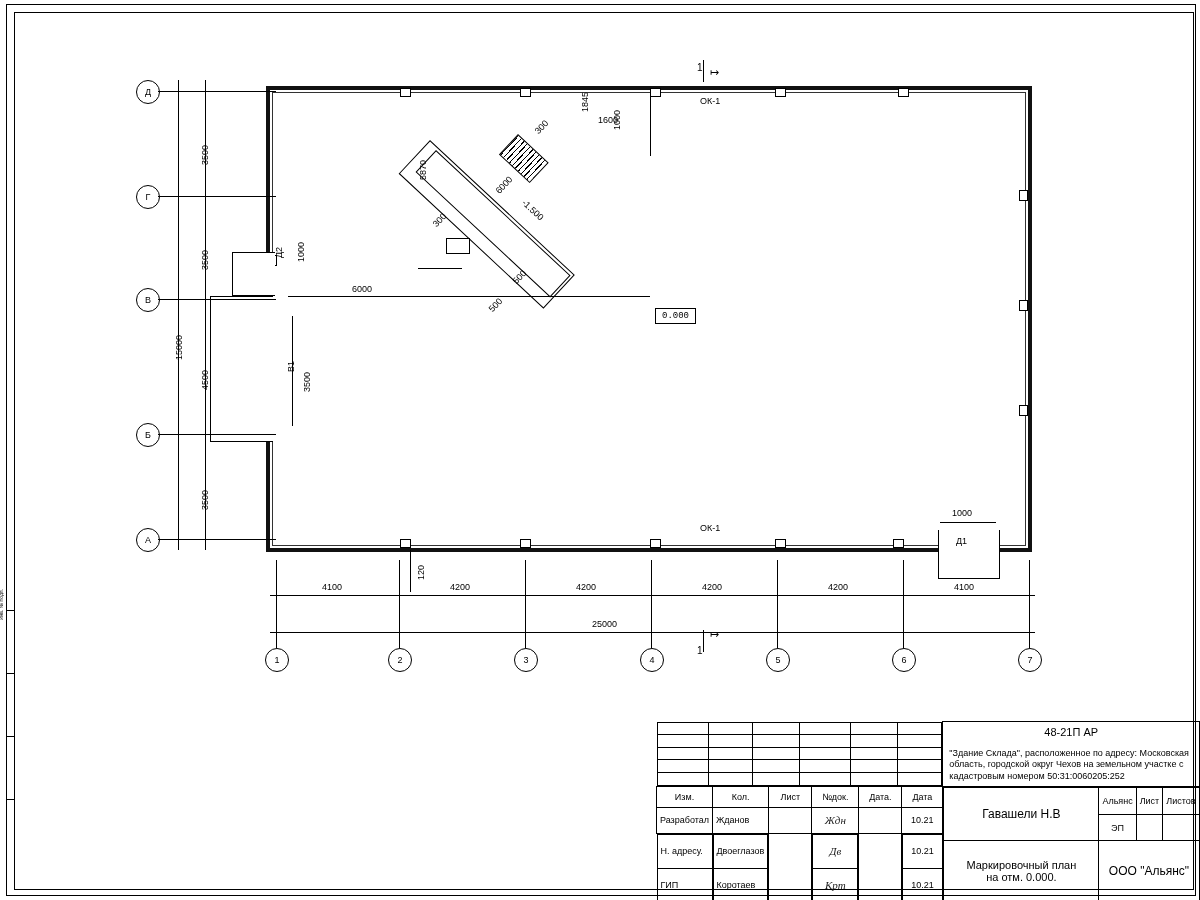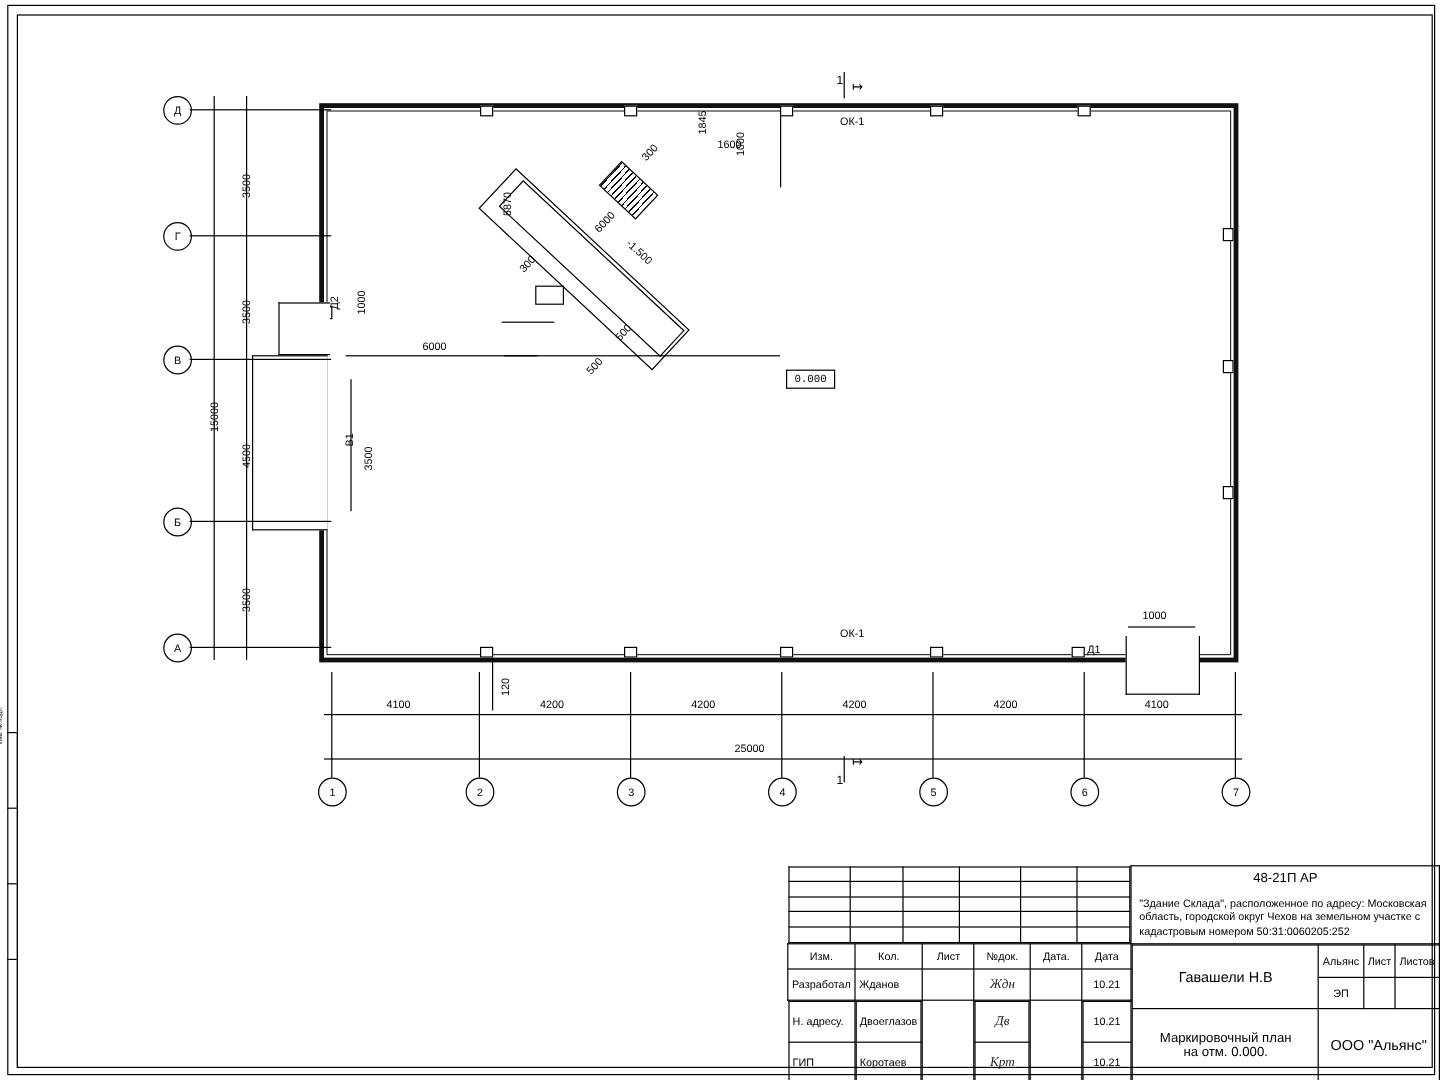--- a/index.html
+++ b/index.html
@@ -166,21 +166,21 @@
     <div class="door-box" style="left:232px;top:252px;width:42px;height:42px;border-right:none;"></div>
     <div class="lbl" style="left:274px;top:258px;transform:rotate(-90deg);transform-origin:left top;">Д2</div>
     <div class="dim-txt" style="left:296px;top:262px;transform:rotate(-90deg);transform-origin:left top;">1000</div>
 
     <div class="door-box" style="left:210px;top:296px;width:62px;height:144px;border-right:none;"></div>
     <div class="lbl" style="left:286px;top:372px;transform:rotate(-90deg);transform-origin:left top;">В1</div>
     <div class="dim-v" style="left:292px;top:316px;height:110px;"></div>
     <div class="dim-txt" style="left:302px;top:392px;transform:rotate(-90deg);transform-origin:left top;">3500</div>
 
     <div class="door-box" style="left:938px;top:530px;width:60px;height:48px;border-top:none;"></div>
-    <div class="lbl" style="left:906px;top:536px;">Д1</div>
+    <div class="lbl" style="left:956px;top:536px;">Д1</div>
     <div class="dim-line" style="left:940px;top:522px;width:56px;"></div>
     <div class="dim-txt" style="left:952px;top:508px;">1000</div>
 
     <div class="dim-txt" style="left:416px;top:580px;transform:rotate(-90deg);transform-origin:left top;">120</div>
     <div class="dim-v" style="left:410px;top:550px;height:42px;"></div>
 
     <div class="axis-c" style="left:136px;top:80px;">Д</div>
     <div class="axis-c" style="left:136px;top:185px;">Г</div>
     <div class="axis-c" style="left:136px;top:288px;">В</div>
     <div class="axis-c" style="left:136px;top:423px;">Б</div>
@@ -218,21 +218,21 @@
 
     <div class="dim-line" style="left:270px;top:595px;width:765px;"></div>
     <div class="dim-line" style="left:270px;top:632px;width:765px;"></div>
 
     <div class="dim-txt" style="left:322px;top:582px;">4100</div>
     <div class="dim-txt" style="left:450px;top:582px;">4200</div>
     <div class="dim-txt" style="left:576px;top:582px;">4200</div>
     <div class="dim-txt" style="left:702px;top:582px;">4200</div>
     <div class="dim-txt" style="left:828px;top:582px;">4200</div>
     <div class="dim-txt" style="left:954px;top:582px;">4100</div>
-    <div class="dim-txt" style="left:612px;top:619px;">25000</div>
+    <div class="dim-txt" style="left:592px;top:619px;">25000</div>
   </div>
 
   <div class="tb">
     <table>
       <tbody>
           <tr>
         <td colspan="6" style="height:60px;padding:0;border:none;">
           <table class="stamp-grid" style="height:100%;">
             <tbody>
                   <tr>

